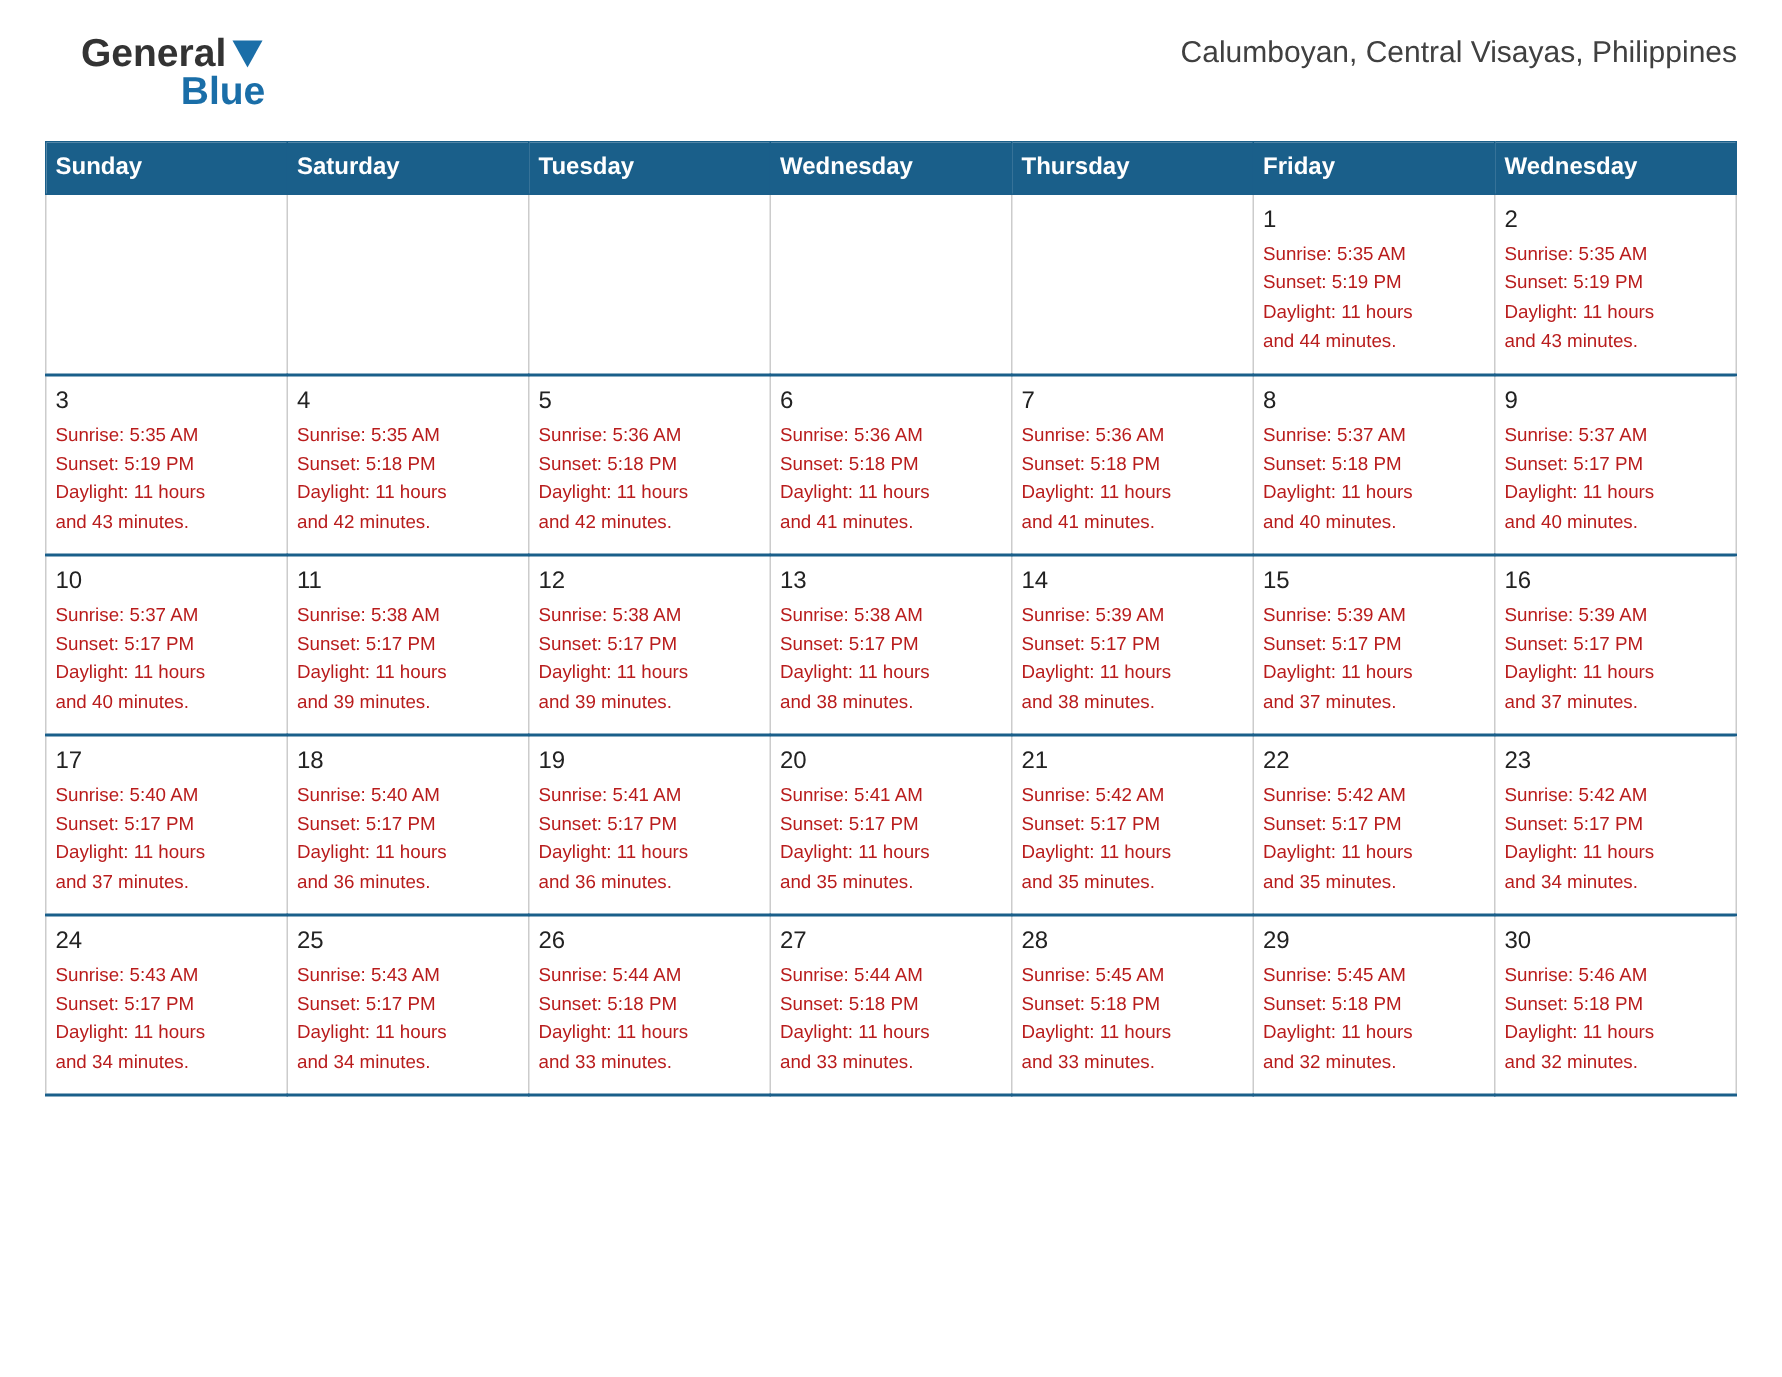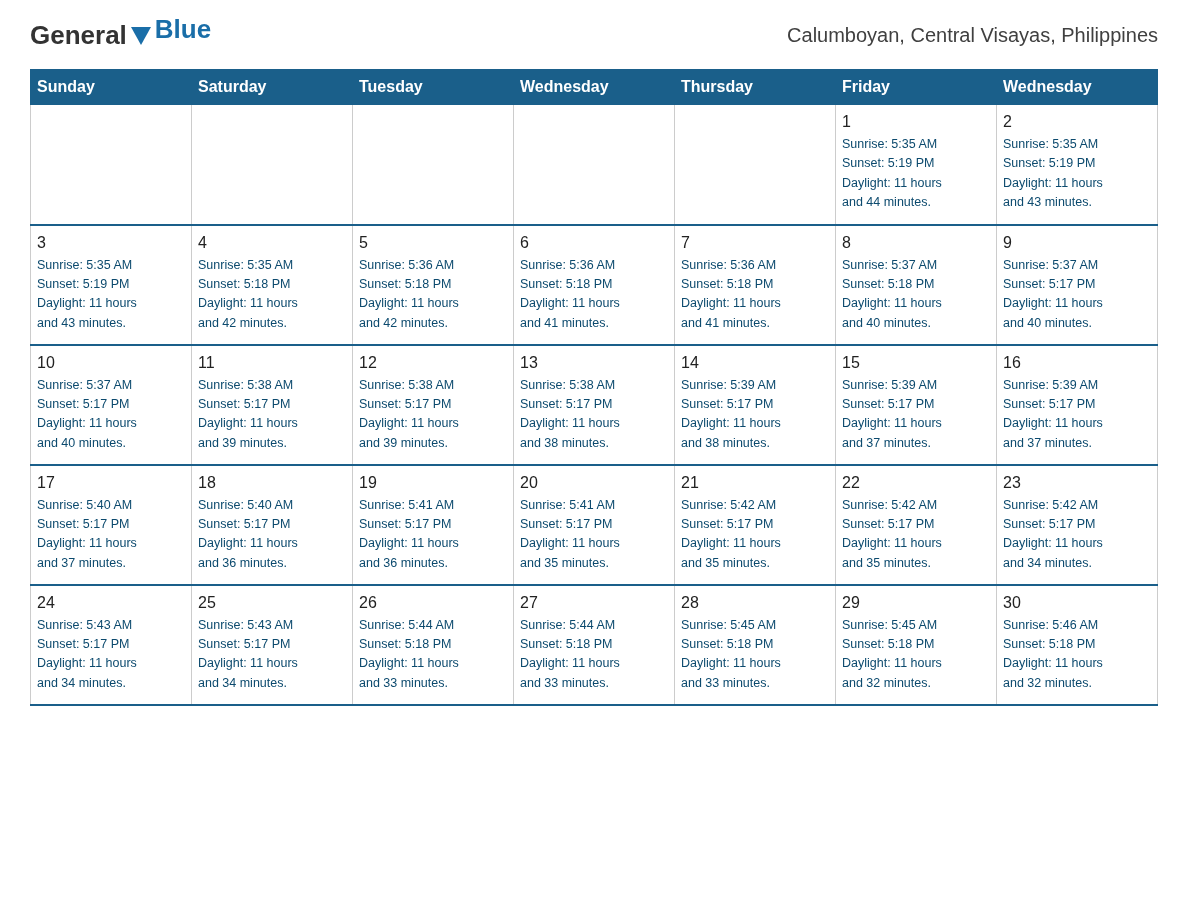--- a/index.html
+++ b/index.html
@@ -11,22 +11,23 @@
       padding: 20px 30px;
     }
     .header-area {
       display: flex;
       justify-content: space-between;
       align-items: flex-start;
       margin-bottom: 18px;
     }
     .logo {
       display: flex;
-      flex-direction: row;
-      align-items: flex-start;
+      flex-direction: column;
+      align-items: flex-end;
+      margin-left: 24px;
     }
     .logo-text {
       font-size: 26px;
       font-weight: bold;
       color: #333;
       display: flex;
       align-items: center;
       gap: 2px;
     }
     .logo-general { color: #333; }
@@ -92,21 +93,21 @@
     .calendar tbody tr td:last-child { border-right: 1px solid #ccc; }
     .day-number {
       font-size: 16px;
       font-weight: normal;
       margin-bottom: 4px;
       color: #222;
     }
     .day-info {
       font-size: 12.5px;
       line-height: 1.55;
-      color: #0c4a6e;
+      color: #b91c1c;
     }
     .empty-cell {
       background: #f5f5f5;
     }
   </style>
 </head>
 <body>
 
 <div class="header-area">
   <div class="logo">

